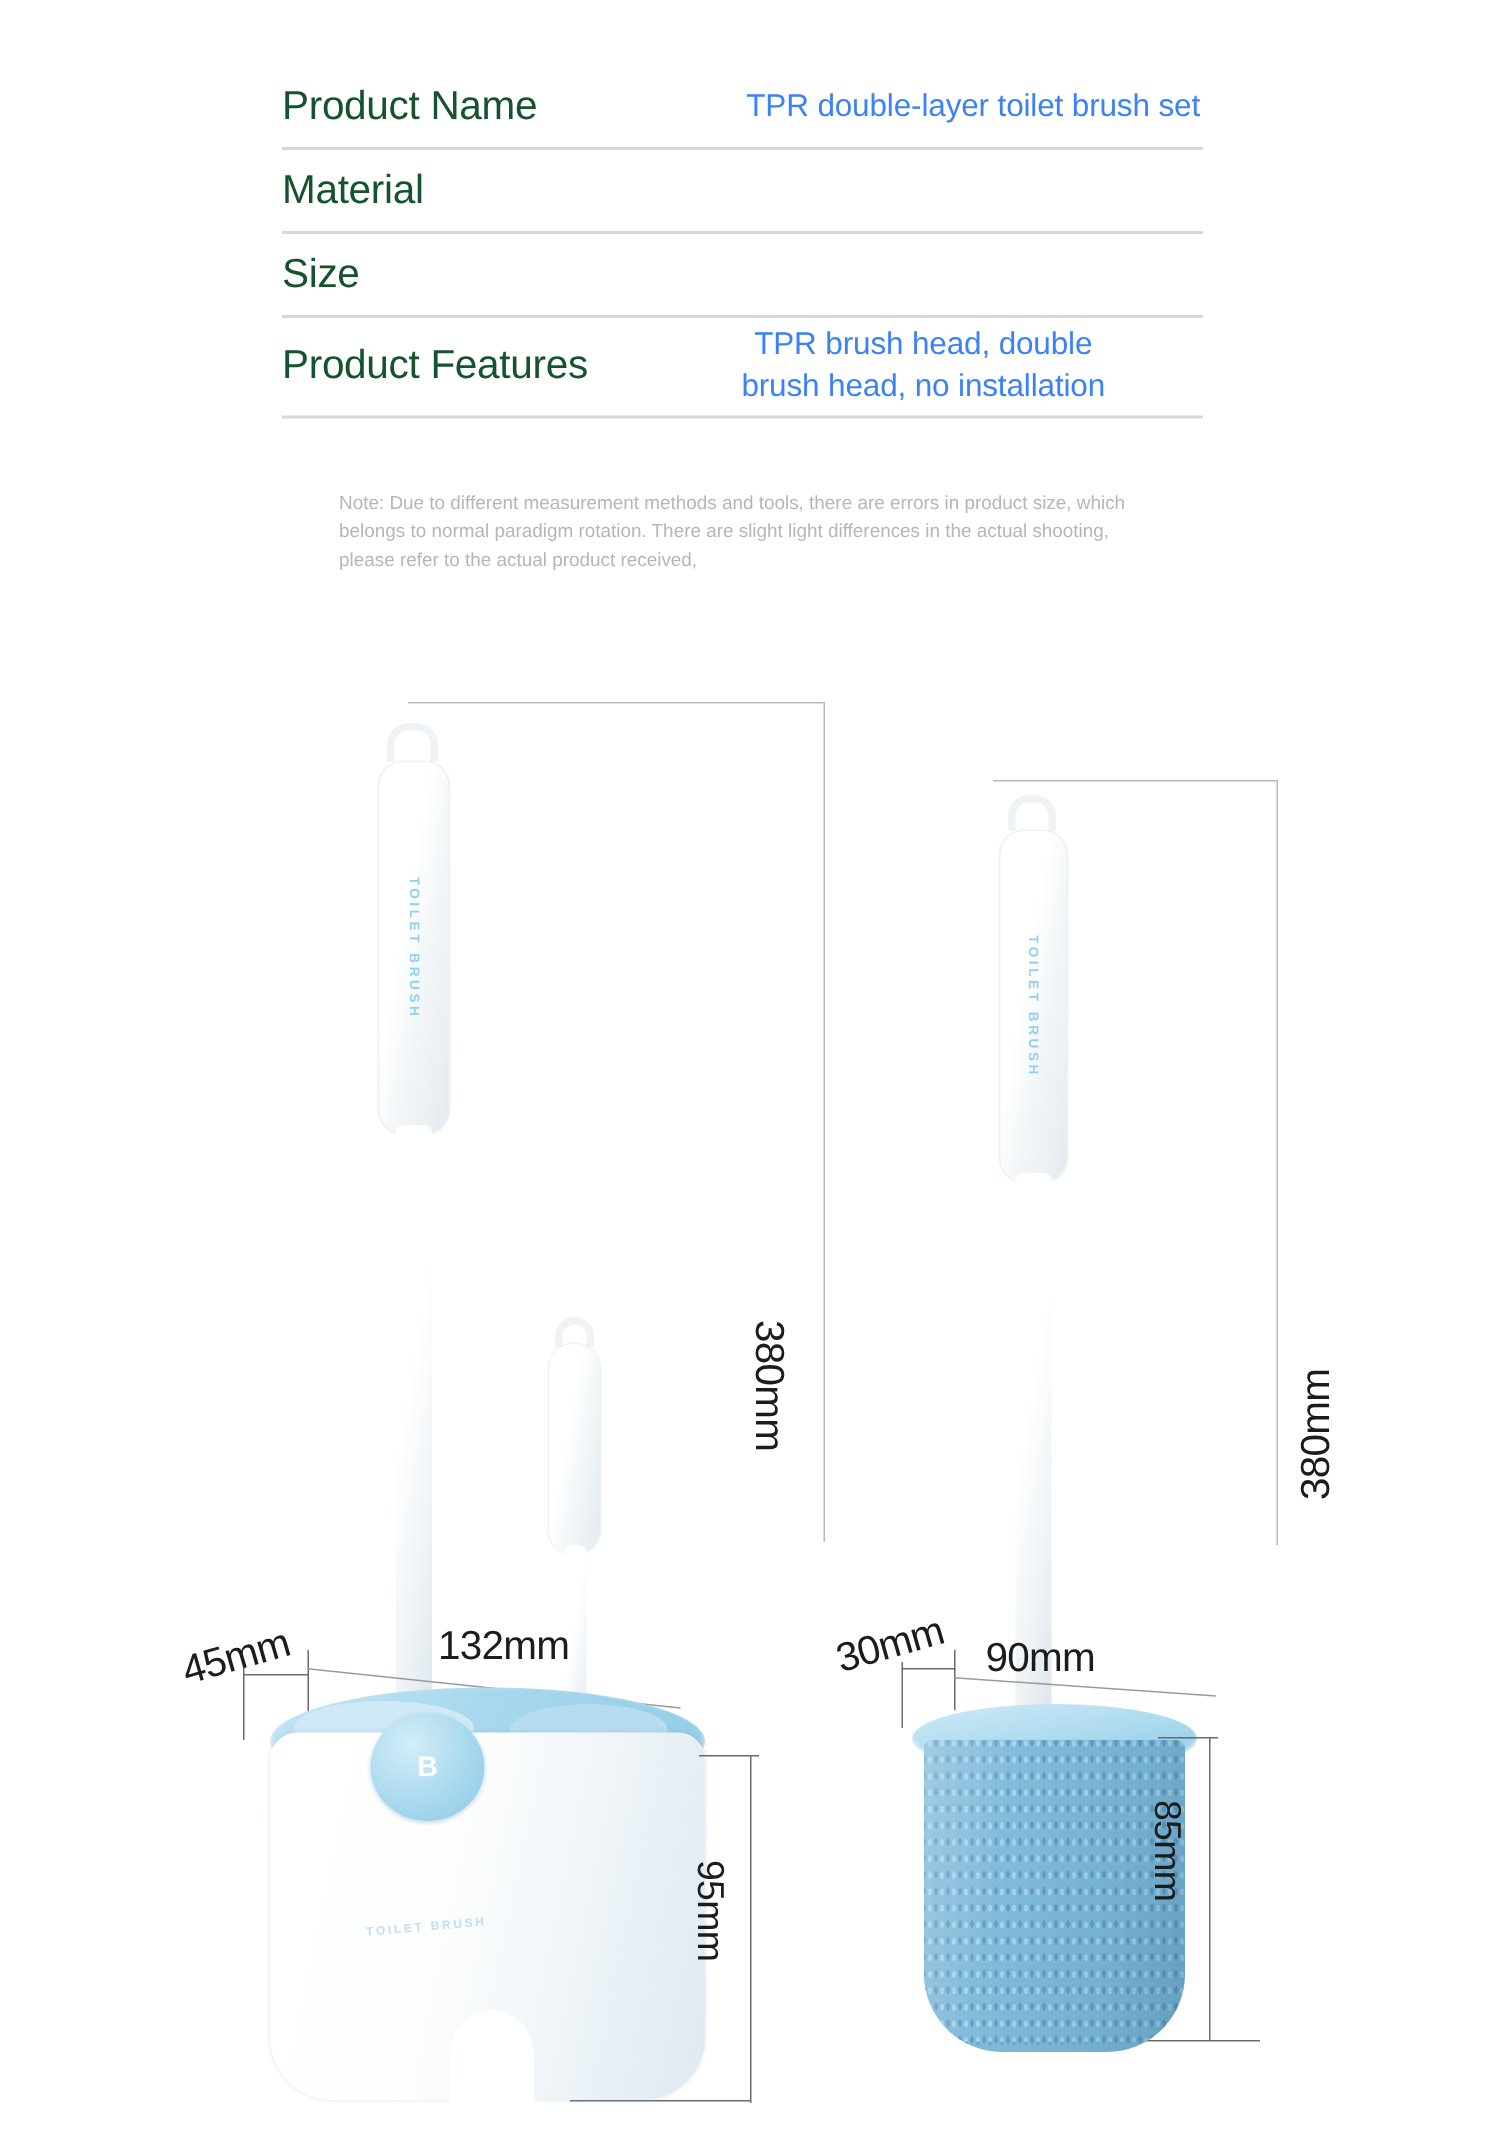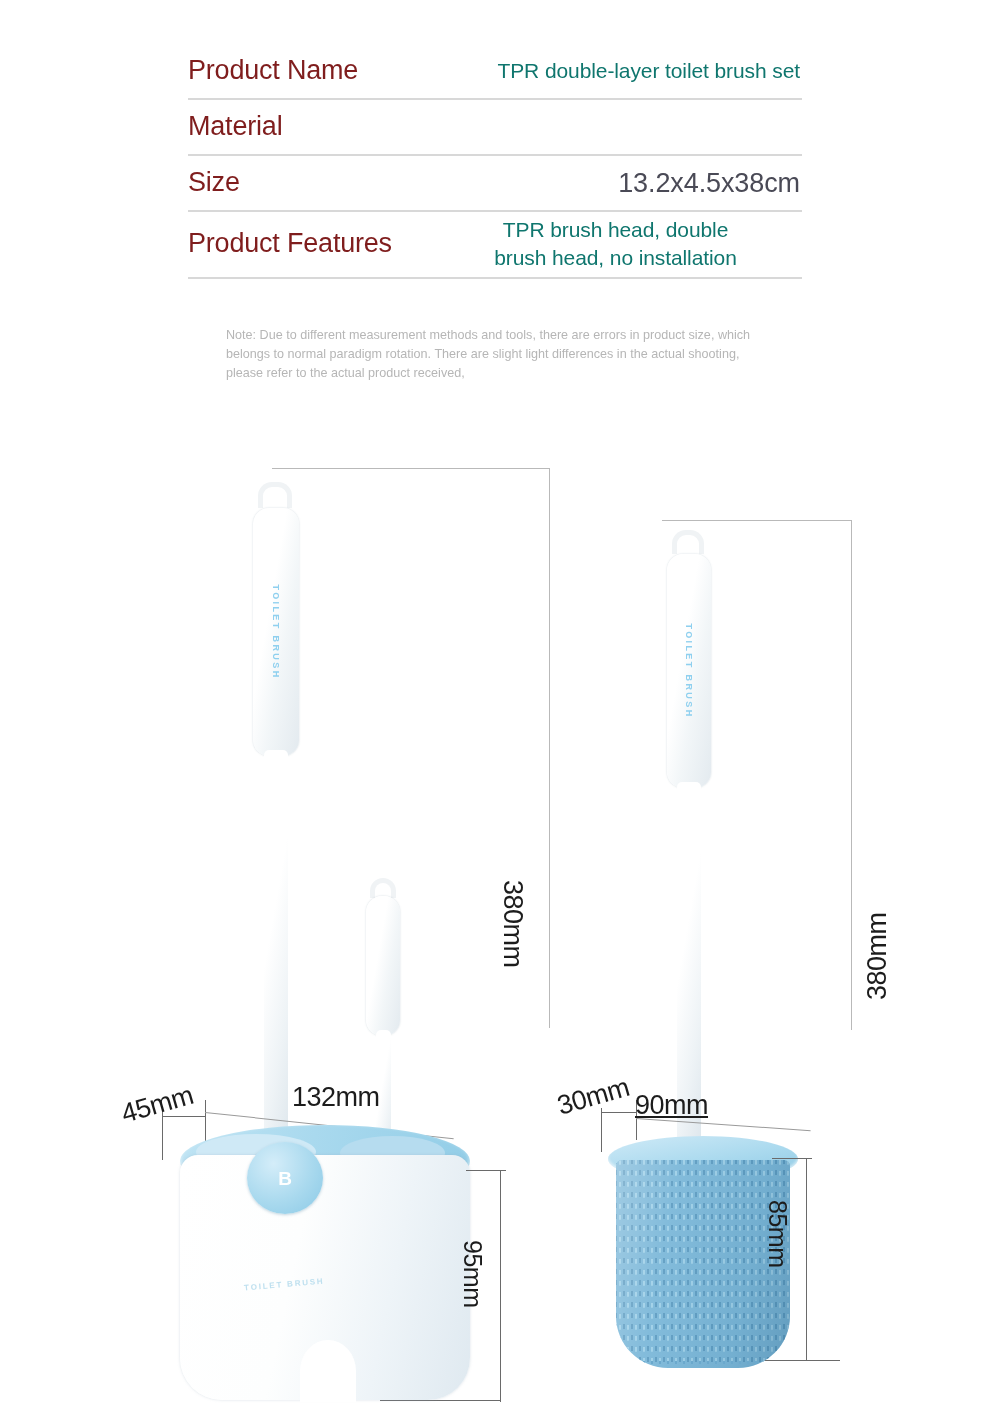--- a/index.html
+++ b/index.html
@@ -24,28 +24,28 @@
     display: flex;
     align-items: center;
     border-bottom: 2px solid #d8d8d8;
     min-height: 56px;
     padding: 4px 0;
   }
   .spec-row:first-child { border-top: none; }
   .spec-label {
     flex: 0 0 245px;
     font-size: 27px;
-    color: #7f1d1d;
+    color: #14532d;
     letter-spacing: -0.2px;
     line-height: 1.25;
   }
   .spec-value {
     flex: 1;
     font-size: 21px;
-    color: #0f766e;
+    color: #3b82f6;
     text-align: right;
     line-height: 1.35;
     letter-spacing: -0.1px;
     padding-right: 2px;
   }
   .spec-value.big {
     font-size: 27px;
     color: #4a4a56;
   }
   .spec-value.two-line {
@@ -227,21 +227,20 @@
     <div class="spec-label">Product Name</div>
     <div class="spec-value">TPR double-layer toilet brush set</div>
   </div>
 
   <div class="spec-row">
     <div class="spec-label">Material</div>
   </div>
 
   <div class="spec-row">
     <div class="spec-label">Size</div>
-    <div class="spec-value big">13.2x4.5x38cm</div>
   </div>
 
   <div class="spec-row">
     <div class="spec-label">Product Features</div>
     <div class="spec-value two-line" style="white-space: pre-line;">TPR brush head, double
 brush head, no installation</div>
   </div>
 
 </div>
 
@@ -308,21 +307,21 @@
     <div class="brand" style="transform: translate(-50%,-50%) rotate(90deg);">TOILET BRUSH</div>
   </div>
 
   <div class="rod" style="left:677px; top:382px; width:24px; height:372px;"></div>
 
   <div class="dim-label tilt" style="left:554px; top:692px;">30mm</div>
   <div class="dim-line dim-v dark" style="left:601px; top:708px; height:44px;"></div>
   <div class="dim-line dim-v dark" style="left:636px; top:700px; height:40px;"></div>
   <div class="dim-line dim-h dark" style="left:601px; top:712px; width:36px;"></div>
 
-  <div class="dim-label" style="left:635px; top:690px;text-decoration:underline;">90mm</div>
+  <div class="dim-label" style="left:657px; top:690px;">90mm</div>
   <div class="dim-line dim-h" style="left:636px; top:718px; width:175px; transform: rotate(4deg); transform-origin: left center; background:#9a9a9a;"></div>
 
   <div class="head-plate" style="left:608px; top:736px; width:190px; height:46px;"></div>
 
   <div class="bristles" style="left:616px; top:760px; width:174px; height:208px;">
     <div class="layer"></div>
     <div class="shade"></div>
     <div class="fringe"></div>
   </div>
 

